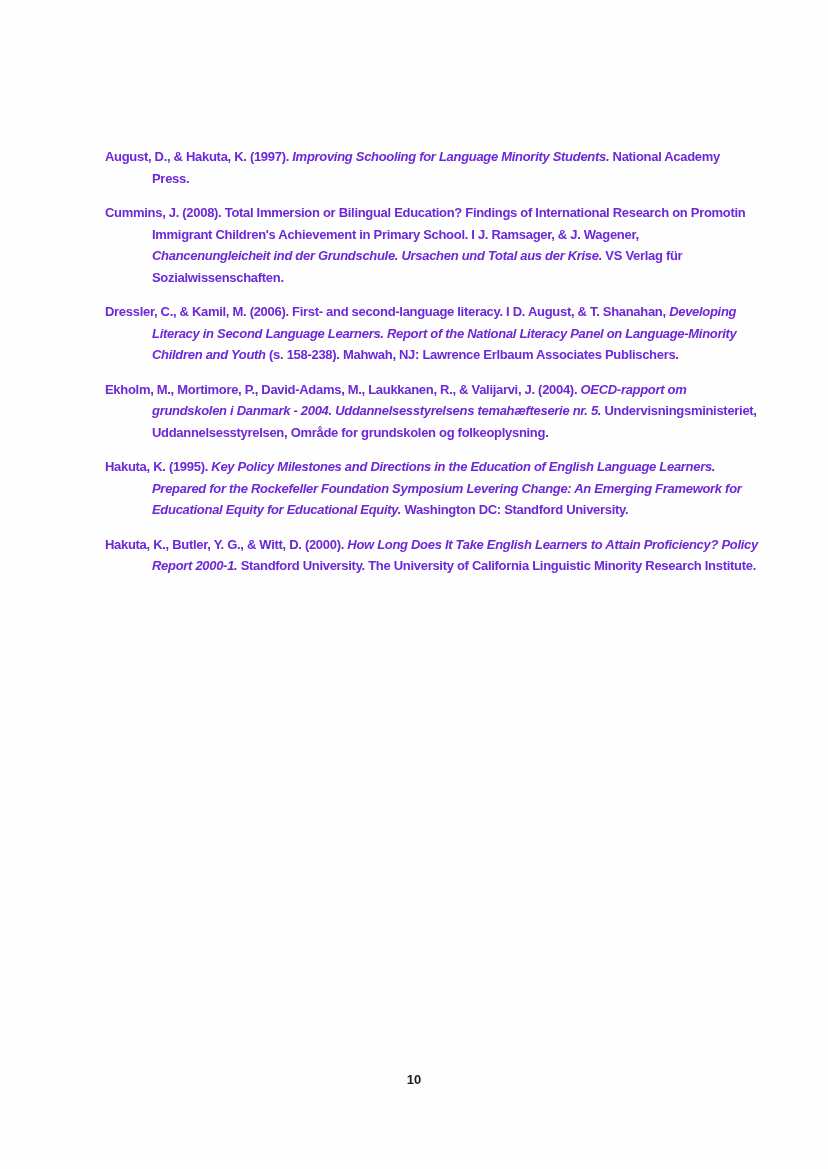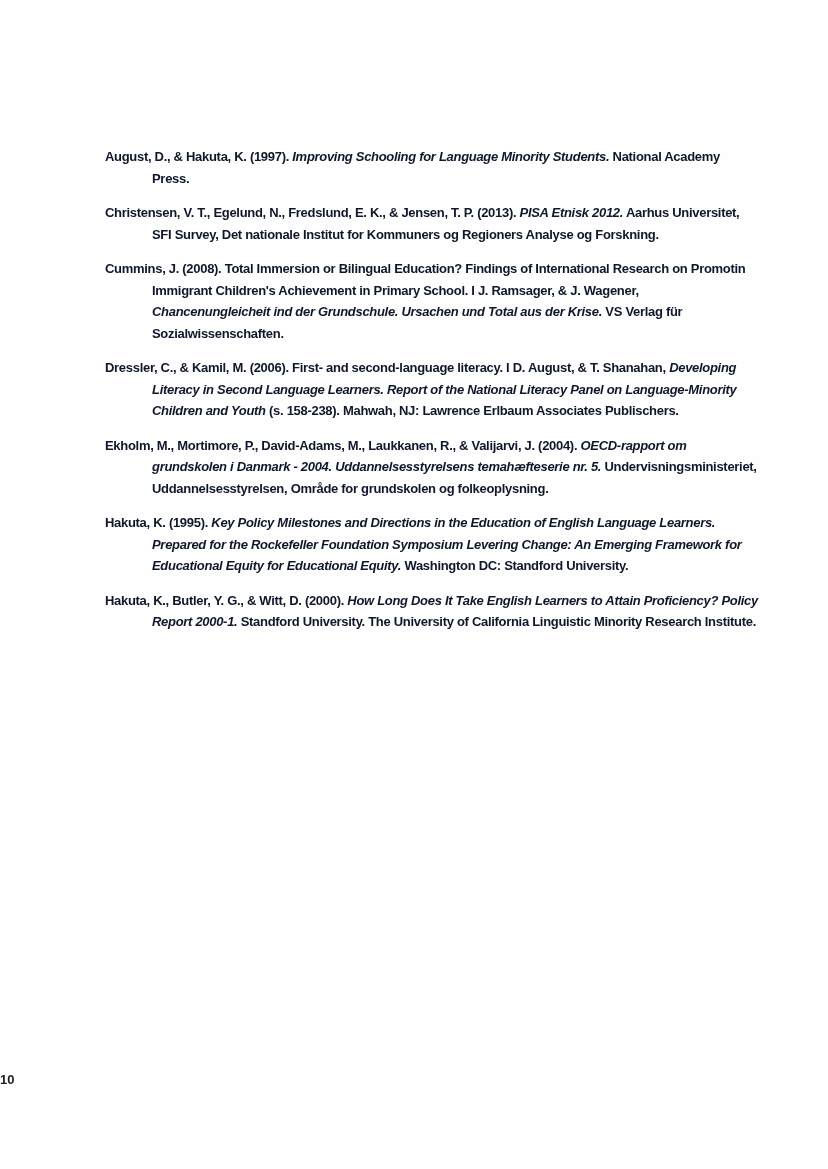--- a/index.html
+++ b/index.html
@@ -21,44 +21,43 @@
     top: 146px;
     width: 655px;
   }
   .ref {
     margin: 0 0 13px 0;
     padding-left: 47px;
     text-indent: -47px;
     font-size: 13px;
     line-height: 21.5px;
     font-weight: 700;
-    color: #0f172a;
+    color: #6d28d9;
     letter-spacing: -0.3px;
   }
   .ref .it {
     font-style: italic;
   }
   .page-number {
     position: absolute;
     top: 1072px;
     left: 0;
     width: 100%;
-    text-align: left;
+    text-align: center;
     font-size: 13px;
     font-weight: 700;
     color: #1d1d1d;
   }
 </style>
 </head>
 <body>
 
 <div class="page">
   <div class="references">
       <p class="ref"><span class="rm">August, D., &amp; Hakuta, K. (1997). </span><span class="it">Improving Schooling for Language Minority Students.</span><span class="rm"> National Academy Press.</span></p>
-      <p class="ref"><span class="rm">Christensen, V. T., Egelund, N., Fredslund, E. K., &amp; Jensen, T. P. (2013). </span><span class="it">PISA Etnisk 2012.</span><span class="rm"> Aarhus Universitet, SFI Survey, Det nationale Institut for Kommuners og Regioners Analyse og Forskning.</span></p>
       <p class="ref"><span class="rm">Cummins, J. (2008). Total Immersion or Bilingual Education? Findings of International Research on Promotin Immigrant Children's Achievement in Primary School. I J. Ramsager, &amp; J. Wagener, </span><span class="it">Chancenungleicheit ind der Grundschule. Ursachen und Total aus der Krise.</span><span class="rm"> VS Verlag für Sozialwissenschaften.</span></p>
       <p class="ref"><span class="rm">Dressler, C., &amp; Kamil, M. (2006). First- and second-language literacy. I D. August, &amp; T. Shanahan, </span><span class="it">Developing Literacy in Second Language Learners. Report of the National Literacy Panel on Language-Minority Children and Youth</span><span class="rm"> (s. 158-238). Mahwah, NJ: Lawrence Erlbaum Associates Publischers.</span></p>
       <p class="ref"><span class="rm">Ekholm, M., Mortimore, P., David-Adams, M., Laukkanen, R., &amp; Valijarvi, J. (2004). </span><span class="it">OECD-rapport om grundskolen i Danmark - 2004. Uddannelsesstyrelsens temahæfteserie nr. 5.</span><span class="rm"> Undervisningsministeriet, Uddannelsesstyrelsen, Område for grundskolen og folkeoplysning.</span></p>
       <p class="ref"><span class="rm">Hakuta, K. (1995). </span><span class="it">Key Policy Milestones and Directions in the Education of English Language Learners. Prepared for the Rockefeller Foundation Symposium Levering Change: An Emerging Framework for Educational Equity for Educational Equity.</span><span class="rm"> Washington DC: Standford University.</span></p>
       <p class="ref"><span class="rm">Hakuta, K., Butler, Y. G., &amp; Witt, D. (2000). </span><span class="it">How Long Does It Take English Learners to Attain Proficiency? Policy Report 2000-1.</span><span class="rm"> Standford University. The University of California Linguistic Minority Research Institute.</span></p>
     </div>
   <div class="page-number">10</div>
 </div>
 
 </body></html>

